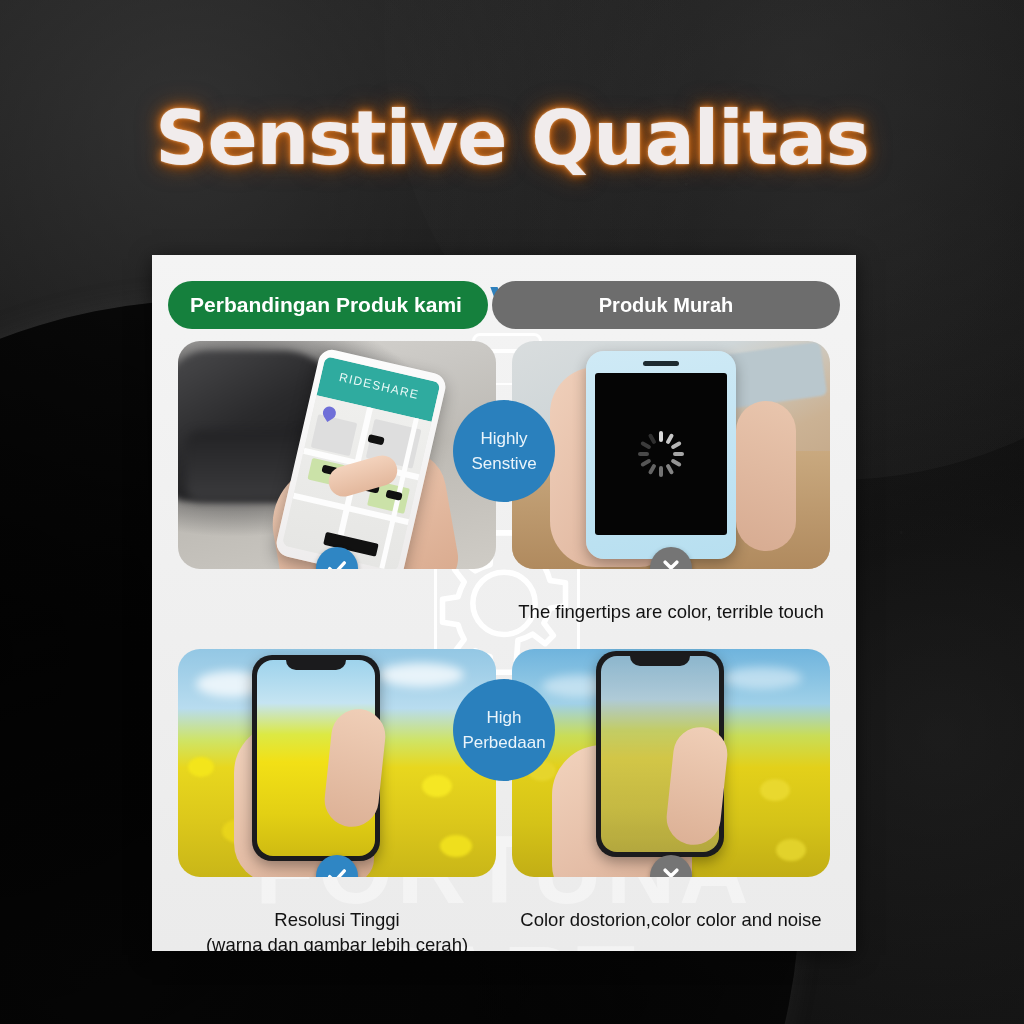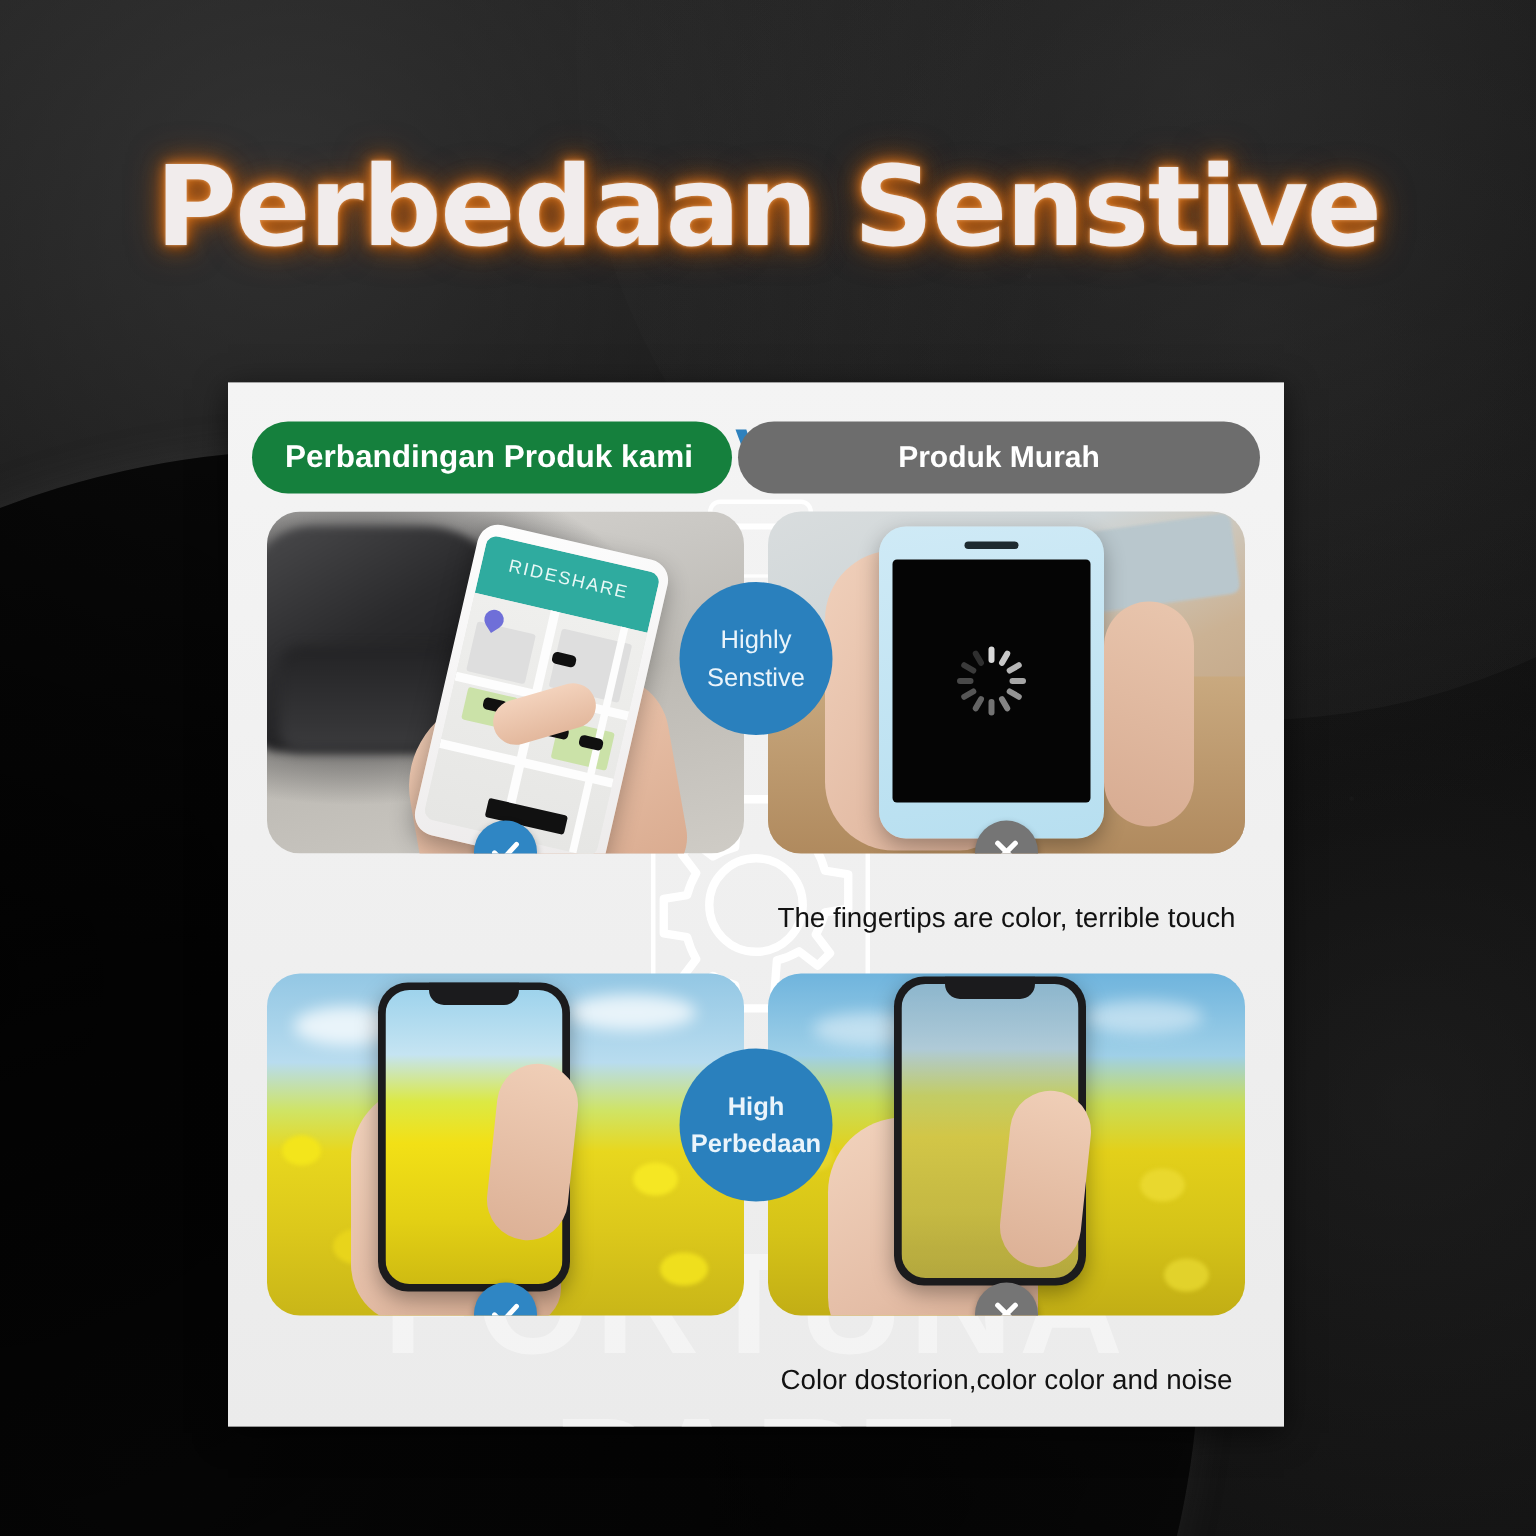--- a/index.html
+++ b/index.html
@@ -152,34 +152,34 @@
   .badge-ok{background:#2f86c4;}
   .badge-no{background:#757575;}
   .badge svg{display:block;}
 
   .caption{margin-top:30px;text-align:center;color:#121212;font-size:18.5px;line-height:25px;}
 
   
   .ccircle{position:absolute;left:50%;margin-left:-51px;width:102px;height:102px;border-radius:50%;
       background:#2a80bd;color:#eaf4fb;display:flex;flex-direction:column;align-items:center;
       justify-content:center;font-size:17px;line-height:25px;z-index:7;}
-  .cc1{top:133px;}
-  .cc2{top:444px;font-weight:bold;}
+  .cc1{top:145px;}
+  .cc2{top:424px;}
 </style>
 </head>
 <body>
 
 <div class="stage">
   <div class="bg"></div>
   <div class="bg-arc"></div>
   <div class="bg-arc2"></div>
   <div class="bg-speck"></div>
 
   <div class="title-wrap">
-    <span class="title">Perbedaan Senstive</span>
+    <span class="title">Senstive Qualitas</span>
   </div>
 
   <div class="panel">
     <div class="panel-inner"></div>
 
     <div class="deco-speaker"></div>
     <div class="deco-phone"></div>
     <div class="deco-line-h" style="left:292px;top:128px;width:120px;"></div>
     <div class="deco-line-h" style="right:292px;top:128px;width:120px;"></div>
     <div class="deco-gear">
@@ -302,20 +302,24 @@
               <div class="s-vivid"></div>
             </div>
           </div>
           <div class="thumb3"></div>
           <div class="badge badge-ok">
             <svg width="22" height="22" viewBox="0 0 24 24">
                 <path d="M4 12.6 L9.4 18 L20 6.4" fill="none" stroke="#fff" stroke-width="3.6" stroke-linecap="round" stroke-linejoin="round"></path>
               </svg>
           </div>
         </div>
+        <div class="caption">
+          <div>Resolusi Tinggi</div>
+          <div>(warna dan gambar lebih cerah)</div>
+        </div>
       </div>
 
       <div class="cell c4">
         <div class="photo ph4">
           <div class="cloud" style="left:30px;top:26px;width:74px;height:22px;opacity:.6"></div>
           <div class="cloud" style="left:210px;top:18px;width:80px;height:22px;opacity:.6"></div>
           <div class="bloom" style="left:16px;top:112px;width:28px;height:20px;background:#e6d52c;"></div>
           <div class="bloom" style="left:248px;top:130px;width:30px;height:22px;background:#e9d82e;"></div>
           <div class="bloom" style="left:52px;top:176px;width:32px;height:22px;background:#ddcd28;"></div>
           <div class="bloom" style="left:264px;top:190px;width:30px;height:22px;background:#e2d22b;"></div>

